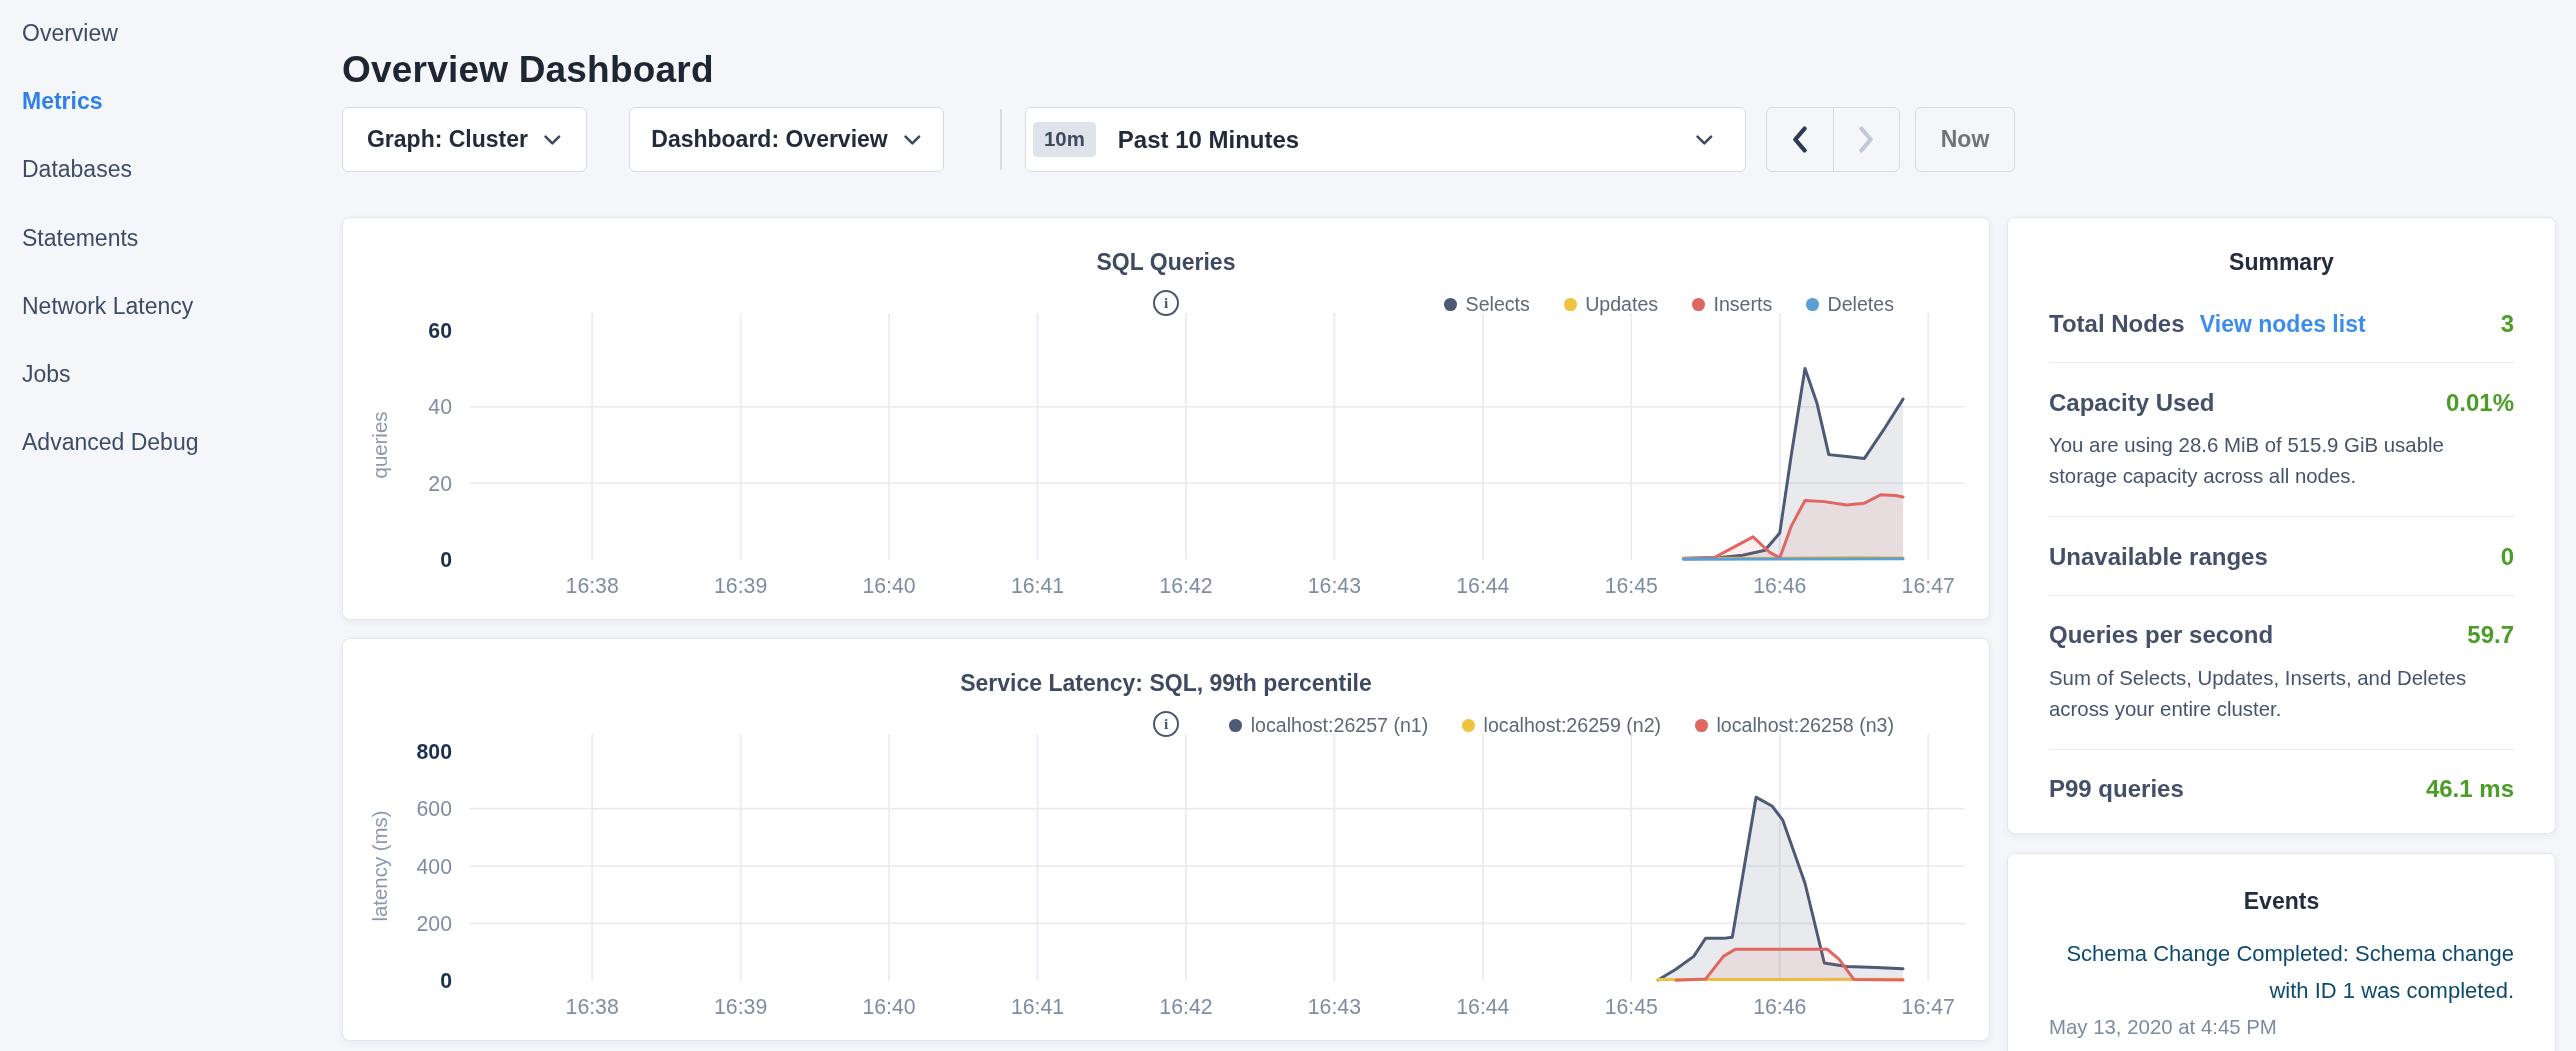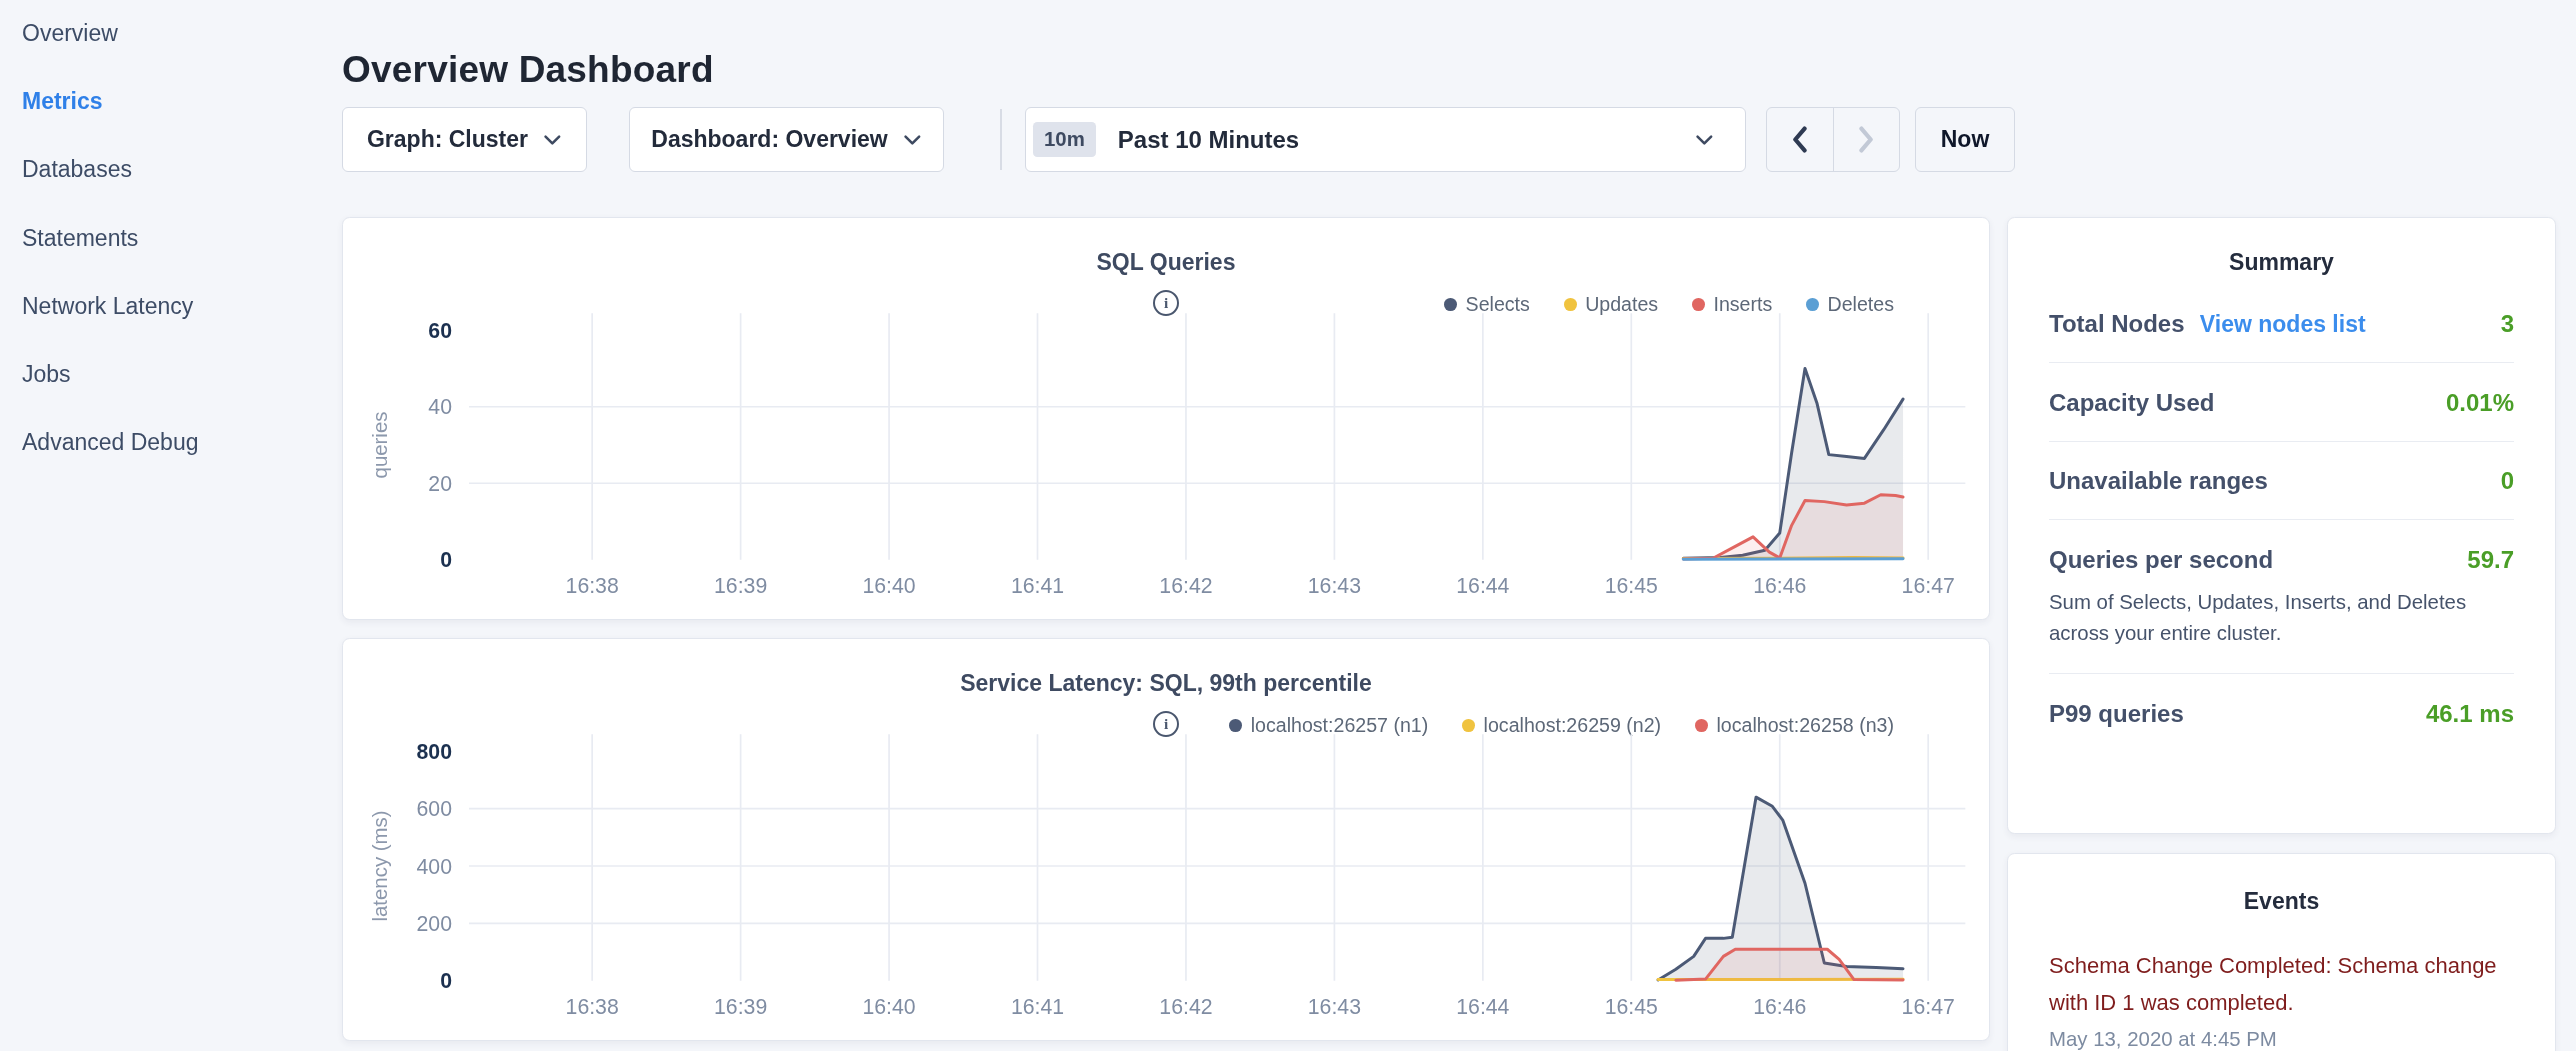--- a/index.html
+++ b/index.html
@@ -29,21 +29,21 @@
   .time-box .chev { position:absolute; right:31px; }
 
   .arrow-group { position:absolute; left:1766px; top:107px; width:134px; height:65px; border:1.7px solid #d5dae4; border-radius:6px; display:flex; }
   .arrow-cell { flex:1; display:flex; align-items:center; justify-content:center; cursor:pointer; }
   .arrow-cell + .arrow-cell { border-left:1.7px solid #d5dae4; }
   .arr { width:17px; height:27px; }
   .arr polyline { fill:none; stroke-width:5; stroke-linecap:round; stroke-linejoin:round; }
   .arr.dark polyline { stroke:#2e3a52; }
   .arr.light polyline { stroke:#c2c9d6; }
   .now-btn { position:absolute; left:1915px; top:107px; width:100px; height:65px; border:1.7px solid #d5dae4; border-radius:6px;
-             display:flex; align-items:center; justify-content:center; font-size:23px; font-weight:700; color:#0f172a; cursor:default; }
+             display:flex; align-items:center; justify-content:center; font-size:23px; font-weight:700; color:#737373; cursor:default; }
 
   
   .card { position:absolute; background:#fff; border:0.9px solid #e2e6ee; border-radius:7.7px; box-shadow:0 2.6px 6px rgba(44,59,93,0.06); }
   .chart-card-1 { left:342px; top:217px; width:1648px; height:403px; }
   .chart-card-2 { left:342px; top:638px; width:1648px; height:403px; }
 
   .chart-title-row { position:absolute; left:0; top:31px; width:100%; display:flex; align-items:center; justify-content:center; gap:13.6px;flex-direction:column; }
   .chart-title { font-size:23px; font-weight:700; color:#3e4a61; }
   .info-icon { width:26px; height:26px; border:2.1px solid #4a576e; border-radius:50%; display:flex; align-items:center; justify-content:center;
                font-size:15.3px; font-weight:600; color:#4a576e; cursor:pointer; font-family:"Liberation Serif", serif; }
@@ -61,21 +61,21 @@
   .panel-title { text-align:center; font-size:23px; font-weight:700; color:#242c3d; margin:0 0 34px 0; }
   .sum-section { padding:25.5px 0 24px; border-bottom:1.7px solid #e9ecf2; }
   .sum-section.last { border-bottom:none; }
   .sum-row { display:flex; justify-content:space-between; align-items:baseline; }
   .sum-label { font-size:24px; font-weight:700; color:#44506a; }
   .sum-link { font-size:23px; font-weight:700; color:#3b8ded; cursor:pointer; margin-left:15.3px; }
   .sum-value { font-size:24px; font-weight:700; color:#4a9e27; }
   .sum-desc { margin-top:13.6px; font-size:20.4px; line-height:31px; color:#46536b; }
 
   .events-card { left:2007px; top:853px; width:549px; height:230px; padding:34px 41px; }
-  .event-text { font-size:22px; line-height:37px; color:#7f1d1d; margin-top:32px; }
+  .event-text { font-size:22px; line-height:37px; color:#0c4a6e; margin-top:20px;text-align:right; }
   .event-time { font-size:20.4px; color:#7d8ba1; margin-top:6.8px; }
 </style>
 </head>
 <body>
 
 <div class="app">
 
   <nav class="sidebar">
     <div class="side-item" style="top:20.4px">Overview</div>
     <div class="side-item active" style="top:88px">Metrics</div>
@@ -252,20 +252,21 @@
         <span><span class="sum-label">Total Nodes</span><span class="sum-link">View nodes list</span></span>
         <span class="sum-value">3</span>
       </div>
     </div>
 
     <div class="sum-section">
       <div class="sum-row">
         <span class="sum-label">Capacity Used</span>
         <span class="sum-value">0.01%</span>
       </div>
+      <div class="sum-desc">You are using 28.6 MiB of 515.9 GiB usable storage capacity across all nodes.</div>
     </div>
 
     <div class="sum-section">
       <div class="sum-row">
         <span class="sum-label">Unavailable ranges</span>
         <span class="sum-value">0</span>
       </div>
     </div>
 
     <div class="sum-section">

